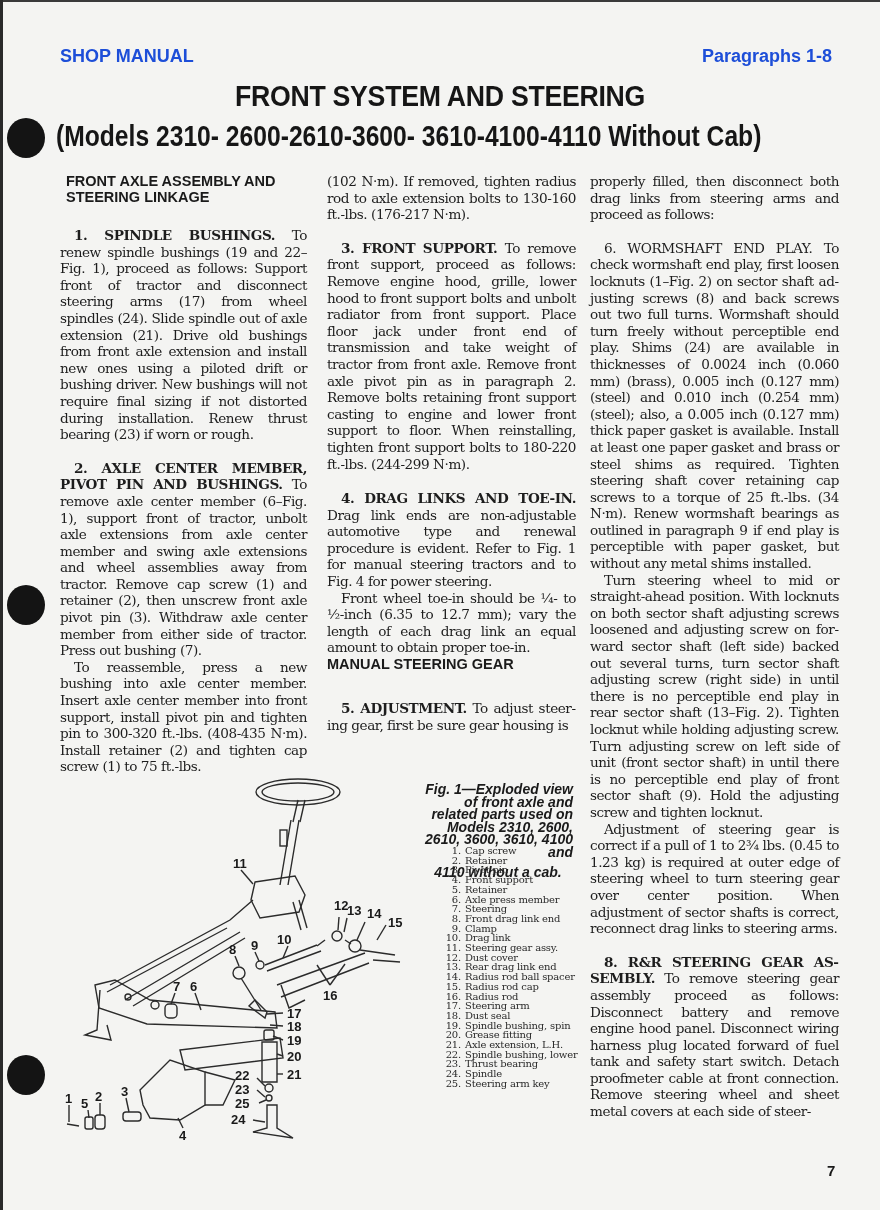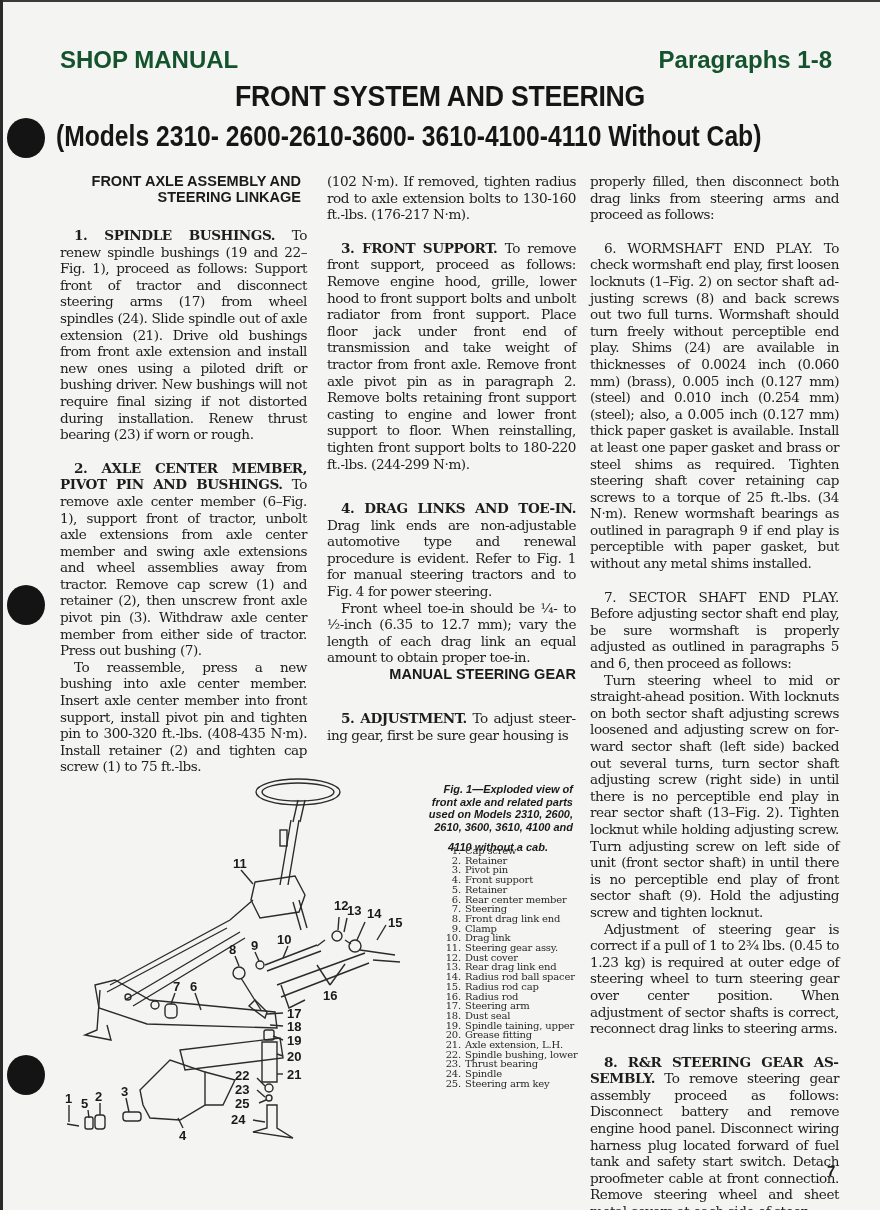--- a/index.html
+++ b/index.html
@@ -4,29 +4,29 @@
 <style>
   html, body { margin:0; padding:0; }
   body {
     width:880px; height:1210px; position:relative; overflow:hidden;
     background:#f4f4f2;
     font-family:"DejaVu Serif", serif; color:#1d1d1d;
   }
   .edge-left { position:absolute; left:0; top:0; width:3px; height:1210px; background:#2a2a2a; }
   .edge-top { position:absolute; left:0; top:0; width:880px; height:2px; background:#3a3a3a; }
   .hole { position:absolute; left:7px; width:38px; height:40px; border-radius:50%; background:#141414; }
-  .hdr { position:absolute; top:46px; font-family:"Liberation Sans", sans-serif; font-weight:bold; font-size:24px; color:#14532d; }
+  .hdr { position:absolute; top:46px; font-family:"Liberation Sans", sans-serif; font-weight:bold; font-size:18px; color:#1d4ed8; }
   .title1 { position:absolute; top:80px; left:0; width:880px; text-align:center; font-family:"Liberation Sans", sans-serif; font-weight:bold; font-size:29px; letter-spacing:-0.3px; color:#161616; transform:scaleX(0.92); transform-origin:center; }
   .title2 { position:absolute; top:120px; left:56px; width:820px; font-family:"Liberation Sans", sans-serif; font-weight:bold; font-size:29px; color:#161616; white-space:nowrap; transform:scaleX(0.85); transform-origin:left; }
   .col { position:absolute; font-size:13.6px; line-height:16.6px; text-align:justify; letter-spacing:-0.45px; }
   .col p { margin:0; text-indent:14px; hyphens:manual; }
   .col .gap { margin-top:16px; }
-  .sec-h { font-family:"Liberation Sans", sans-serif; font-weight:bold; font-size:14.5px; line-height:16px; text-align:right; text-indent:0 !important; color:#1a1a1a; letter-spacing:0; }
+  .sec-h { font-family:"Liberation Sans", sans-serif; font-weight:bold; font-size:14.5px; line-height:16px; text-align:left; text-indent:0 !important; color:#1a1a1a; letter-spacing:0; }
   .b { font-weight:bold; }
-  .fig-cap { position:absolute; left:423px; top:783px; width:150px; font-family:"Liberation Sans", sans-serif; font-weight:bold; font-style:italic; font-size:11px; line-height:12.5px; text-align:right; color:#1a1a1a; }
+  .fig-cap { position:absolute; left:423px; top:783px; width:150px; font-family:"Liberation Sans", sans-serif; font-weight:bold; font-style:italic; font-size:14px; line-height:12.5px; text-align:right; color:#1a1a1a; }
   .fig-cap .last { text-align:center; display:block;margin-top:8px; }
   .legend { position:absolute; left:445px; top:846px; font-size:10px; line-height:9.7px; color:#2a2a2a; letter-spacing:-0.2px; }
   .legend div { white-space:nowrap; }
   .legend .n { display:inline-block; width:16px; text-align:right; margin-right:4px; }
   .diagram { position:absolute; left:55px; top:760px; width:370px; height:390px; }
   .pnum { position:absolute; left:827px; top:1162px; font-family:"Liberation Sans", sans-serif; font-weight:bold; font-size:15px; color:#1a1a1a; }
   .callout { font-family:"Liberation Sans", sans-serif; font-weight:bold; font-size:13px; fill:#1a1a1a; }
 </style>
 </head>
 <body>
@@ -46,60 +46,59 @@
 <div class="col" style="left:60px; top:173px; width:247px;">
   <div class="sec-h" style="padding:0 6px;">FRONT AXLE ASSEMBLY AND STEERING LINKAGE</div>
   <p class="gap" style="margin-top:22px"><span class="b">1. SPINDLE BUSHINGS.</span> <span>To renew spindle bushings (19 and 22–Fig. 1), proceed as follows: Support front of tractor and disconnect steering arms (17) from wheel spindles (24). Slide spin­dle out of axle extension (21). Drive old bushings from front axle extension and install new ones using a piloted drift or bushing driver. New bushings will not require final sizing if not distorted dur­ing installation. Renew thrust bearing (23) if worn or rough.</span></p>
   <p class="gap" style="margin-top:17px"><span class="b">2. AXLE CENTER MEMBER, PIV­OT PIN AND BUSHINGS.</span> <span>To remove axle center member (6–Fig. 1), support front of tractor, unbolt axle extensions from axle center member and swing axle extensions and wheel assemblies away from tractor. Remove cap screw (1) and retainer (2), then unscrew front axle pivot pin (3). Withdraw axle center member from either side of tractor. Press out bushing (7).</span></p>
   <p>To reassemble, press a new bushing into axle center member. Insert axle center member into front support, in­stall pivot pin and tighten pin to 300-320 ft.-lbs. (408-435 N·m). Install retainer (2) and tighten cap screw (1) to 75 ft.-lbs.</p>
 </div>
 
 <div class="col" style="left:327px; top:173px; width:249px;">
   <p style="text-indent:0">(102 N·m). If removed, tighten radius rod to axle extension bolts to 130-160 ft.-lbs. (176-217 N·m).</p>
   <p class="gap" style="margin-top:17px"><span class="b">3. FRONT SUPPORT.</span> <span>To remove front support, proceed as follows: Remove engine hood, grille, lower hood to front support bolts and unbolt radiator from front support. Place floor jack under front end of transmission and take weight of tractor from front axle. Remove front axle pivot pin as in paragraph 2. Remove bolts retaining front support casting to engine and lower front support to floor. When reinstalling, tighten front support bolts to 180-220 ft.-lbs. (244-299 N·m).</span></p>
-  <p class="gap" style="margin-top:28px"><span class="b">4. DRAG LINKS AND TOE-IN.</span> <span>Drag link ends are non-adjustable automotive type and renewal procedure is evident. Refer to Fig. 1 for manual steering tractors and to Fig. 4 for power steering.</span></p>
+  <p class="gap" style="margin-top:18px"><span class="b">4. DRAG LINKS AND TOE-IN.</span> <span>Drag link ends are non-adjustable automotive type and renewal procedure is evident. Refer to Fig. 1 for manual steering tractors and to Fig. 4 for power steering.</span></p>
   <p>Front wheel toe-in should be ¼- to ½-inch (6.35 to 12.7 mm); vary the length of each drag link an equal amount to obtain proper toe-in.</p>
   <div class="sec-h" style="">MANUAL STEERING GEAR</div>
   <p class="gap" style="margin-top:28px"><span class="b">5. ADJUSTMENT.</span> <span>To adjust steer­ing gear, first be sure gear housing is</span></p>
 </div>
 
 <div class="col" style="left:590px; top:173px; width:249px;">
   <p style="text-indent:0">properly filled, then disconnect both drag links from steering arms and pro­ceed as follows:</p>
   <p class="gap" style="margin-top:17px"><span>6. WORMSHAFT END PLAY.</span> <span>To check wormshaft end play, first loosen locknuts (1–Fig. 2) on sector shaft ad­justing screws (8) and back screws out two full turns. Wormshaft should turn freely without perceptible end play. Shims (24) are available in thicknesses of 0.0024 inch (0.060 mm) (brass), 0.005 inch (0.127 mm) (steel) and 0.010 inch (0.254 mm) (steel); also, a 0.005 inch (0.127 mm) thick paper gasket is available. Install at least one paper gasket and brass or steel shims as re­quired. Tighten steering shaft cover re­taining cap screws to a torque of 25 ft.-lbs. (34 N·m). Renew wormshaft bearings as outlined in paragraph 9 if end play is perceptible with paper gasket, but without any metal shims in­stalled.</span></p>
-  <p class="gap" style="margin-top:17px"><span>7. SECTOR SHAFT END PLAY.</span> <span>Before adjusting sector shaft end play, be sure wormshaft is properly adjusted as outlined in paragraphs 5 and 6, then proceed as follows:</span></p>
   <p>Turn steering wheel to mid or straight-ahead position. With locknuts on both sector shaft adjusting screws loosened and adjusting screw on for­ward sector shaft (left side) backed out several turns, turn sector shaft ad­justing screw (right side) in until there is no perceptible end play in rear sector shaft (13–Fig. 2). Tighten locknut while holding adjusting screw. Turn adjusting screw on left side of unit (front sector shaft) in until there is no perceptible end play of front sector shaft (9). Hold the adjusting screw and tighten locknut.</p>
   <p>Adjustment of steering gear is correct if a pull of 1 to 2¾ lbs. (0.45 to 1.23 kg) is required at outer edge of steering wheel to turn steering gear over center posi­tion. When adjustment of sector shafts is correct, reconnect drag links to steer­ing arms.</p>
   <p class="gap" style="margin-top:17px"><span class="b">8. R&amp;R STEERING GEAR AS­SEMBLY.</span> <span>To remove steering gear assembly proceed as follows: Disconnect battery and remove engine hood panel. Disconnect wiring harness plug located forward of fuel tank and safety start switch. Detach proofmeter cable at front connection. Remove steering wheel and sheet metal covers at each side of steer-</span></p>
 </div>
 
 <div class="fig-cap">
   <span>Fig. 1—Exploded view of front axle and related parts used on Models 2310, 2600, 2610, 3600, 3610, 4100 and</span>
   <span class="last">4110 without a cab.</span>
 </div>
 
 <div class="legend">
   <div><span class="n">1.</span><span>Cap screw</span></div>
   <div><span class="n">2.</span><span>Retainer</span></div>
   <div><span class="n">3.</span><span>Pivot pin</span></div>
   <div><span class="n">4.</span><span>Front support</span></div>
   <div><span class="n">5.</span><span>Retainer</span></div>
-  <div><span class="n">6.</span><span>Rear center member</span></div>
+  <div><span class="n">6.</span><span>Axle press member</span></div>
   <div><span class="n">7.</span><span>Steering</span></div>
   <div><span class="n">8.</span><span>Front drag link end</span></div>
   <div><span class="n">9.</span><span>Clamp</span></div>
   <div><span class="n">10.</span><span>Drag link</span></div>
   <div><span class="n">11.</span><span>Steering gear assy.</span></div>
   <div><span class="n">12.</span><span>Dust cover</span></div>
   <div><span class="n">13.</span><span>Rear drag link end</span></div>
   <div><span class="n">14.</span><span>Radius rod ball spacer</span></div>
   <div><span class="n">15.</span><span>Radius rod cap</span></div>
   <div><span class="n">16.</span><span>Radius rod</span></div>
   <div><span class="n">17.</span><span>Steering arm</span></div>
   <div><span class="n">18.</span><span>Dust seal</span></div>
-  <div><span class="n">19.</span><span>Spindle taining, upper</span></div>
+  <div><span class="n">19.</span><span>Spindle bushing, spin</span></div>
   <div><span class="n">20.</span><span>Grease fitting</span></div>
   <div><span class="n">21.</span><span>Axle extension, L.H.</span></div>
   <div><span class="n">22.</span><span>Spindle bushing, lower</span></div>
   <div><span class="n">23.</span><span>Thrust bearing</span></div>
   <div><span class="n">24.</span><span>Spindle</span></div>
   <div><span class="n">25.</span><span>Steering arm key</span></div>
 </div>
 
 <svg class="diagram" viewBox="0 0 370 390">
   <g fill="none" stroke="#2b2b2b" stroke-width="1.4">

